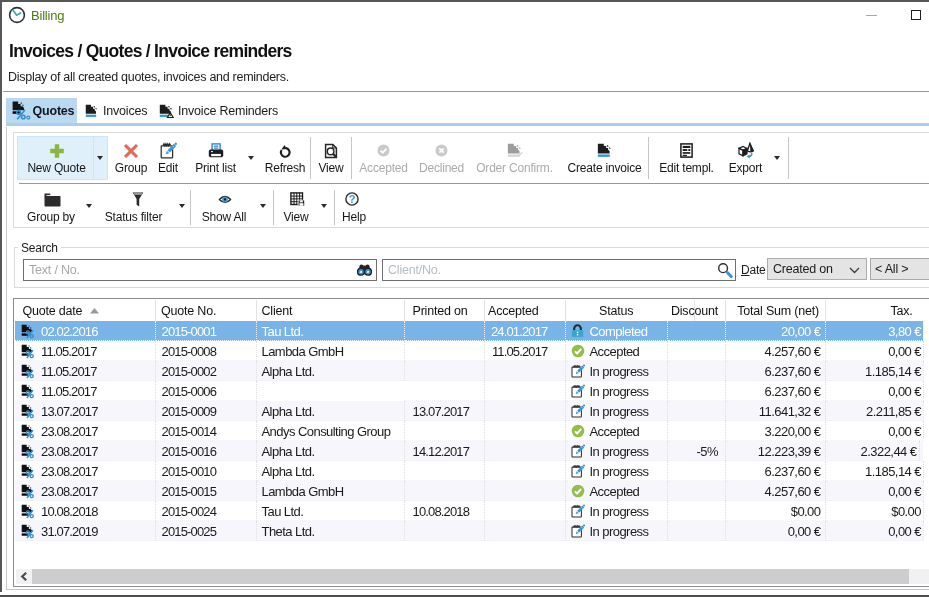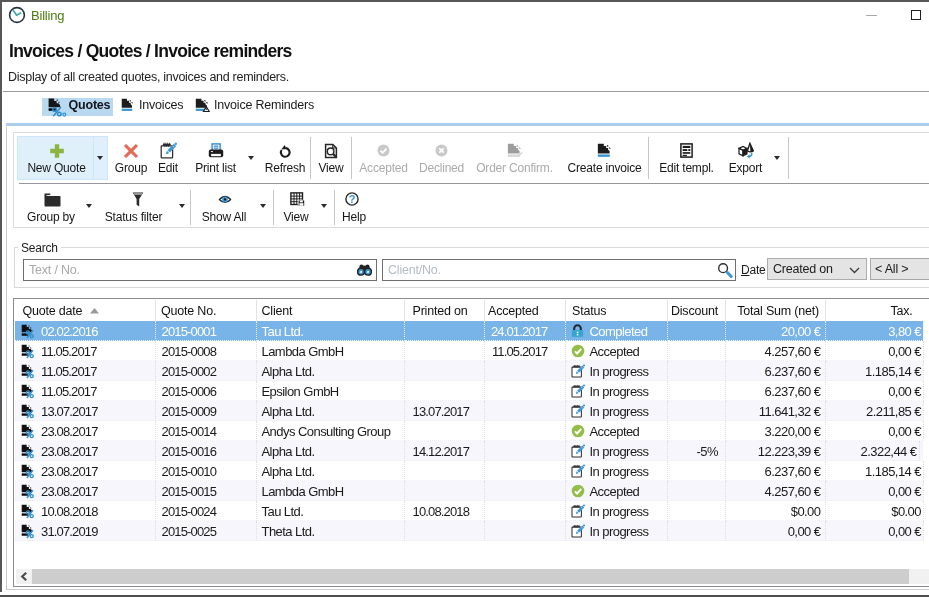--- a/index.html
+++ b/index.html
@@ -11,21 +11,21 @@
   #wb-left { left:0; top:0; width:1.5px; height:592px; background:#575757; }
   #wb-bot { left:0; top:594.5px; width:929px; height:2px; background:#4e4e4e; }
   
   #title-txt { left:31px; top:8px; font-size:13px; color:#4d7c0f; }
   #min-dash { left:866px; top:15px; width:11px; height:1px; background:#a9a9a9; }
   #max-box { left:911px; top:9.5px; width:10px; height:10px; border:1.4px solid #1f1f1f; }
   
   #h1 { left:9px; top:41px; font-size:17.5px; font-weight:bold; color:#111; letter-spacing:-0.72px; }
   #sub { left:8px; top:69.5px; font-size:12.5px; color:#222; letter-spacing:-0.28px; }
   
-  .tab { top:98px; height:18px; display:flex; align-items:flex-start;margin-left:36px; }
+  .tab { top:98px; height:25px; display:flex; align-items:center; }
   #tab1 { left:6px; width:71px; background:#b9d9f1; padding-left:6px; }
   #tab2 { left:81px; padding-left:4px; }
   #tab3 { left:155px; padding-left:4px; }
   .tab .lbl { margin-left:4px; font-size:12.5px; }
   #tab1 .lbl { font-weight:bold; color:#14141e; margin-left:1.5px; }
   #tabstrip { left:6px; top:122.5px; width:923px; height:3px; background:#abceec; }
   
   #panel-l { left:6px; top:127px; width:1px; height:463px; background:#c9c9c9; }
   #panel-b { left:6px; top:589px; width:923px; height:1px; background:#c9c9c9; }
   
@@ -358,21 +358,21 @@
     <span class="ct">&lt; All &gt;</span>
   </div>
 
 <div class="abs" id="grid">
   <div id="ghead">
       <div class="hc" style="left:0px;width:141px;padding-left:7.5px;text-align:left;">Quote date</div>
 <div class="hc" style="left:141px;width:101px;padding-left:5px;text-align:left;">Quote No.</div>
 <div class="hc" style="left:242px;width:148px;padding-left:4.5px;text-align:left;">Client</div>
 <div class="hc" style="left:390px;width:80px;padding-left:7.5px;text-align:left;">Printed on</div>
 <div class="hc" style="left:470px;width:81px;padding-left:3px;text-align:left;">Accepted</div>
-<div class="hc" style="left:551px;width:101.5px;padding-left:6px;text-align:left;">Status</div>
+<div class="hc" style="left:578px;width:101.5px;padding-left:6px;text-align:left;">Status</div>
 <div class="hc" style="left:652.5px;width:58.0px;padding-right:6.5px;text-align:right;">Discount</div>
 <div class="hc" style="left:710.5px;width:100.0px;padding-right:5.5px;text-align:right;">Total Sum (net)</div>
 <div class="hc" style="left:819px;width:98.5px;padding-right:19px;text-align:right;">Tax.</div>
 <svg class="abs" style="left:75px;top:8px" width="9" height="5.5" viewBox="0 0 9 5.5">
         <path d="M4.5 0 L9 5.5 L0 5.5 Z" fill="#9a9a9a"></path>
       </svg>
     </div>
   <div id="grows">
       <div class="gr sel" style="top:22px">
         <div class="gc dg" style="left:0;width:141px;padding-left:26px"><span class="qic"><svg class="ic" width="13" height="15" viewBox="0 0 13 15">
@@ -450,21 +450,20 @@
         <div class="gc dg" style="left:0;width:141px;padding-left:26px"><span class="qic"><svg class="ic" width="13" height="15" viewBox="0 0 13 15">
               <path d="M0.7 0.7 h5.0 v2.2 h2.2 v2.0 h1.6 q1.5 0.8 1.6 2.7 v0.7 h-10.4 z" fill="#111"></path>
 <rect x="7.5" y="1.5" width="1.1" height="1.0" fill="#111" transform="rotate(35 8 2)"></rect>
 <rect x="9.2" y="3.4" width="1.1" height="1.0" fill="#111" transform="rotate(42 9.7 3.9)"></rect>
 <rect x="0.7" y="9.4" width="6.6" height="2.3" fill="#000"></rect>
 <circle cx="6.9" cy="8.4" r="1.55" fill="none" stroke="#2e8fd0" stroke-width="1.35"></circle>
 <circle cx="10.7" cy="12.1" r="1.55" fill="none" stroke="#2e8fd0" stroke-width="1.35"></circle>
 <line x1="11.9" y1="6.3" x2="5.9" y2="14.0" stroke="#2e8fd0" stroke-width="1.4"></line>
             </svg></span>11.05.2017</div>
         <div class="gc dg" style="left:141px;width:101px;padding-left:5.5px">2015-0006</div>
-        <div class="gc" style="left:242px;width:148px;padding-left:4.5px">Epsilon GmbH</div>
         <div class="gc dg" style="left:390px;width:80px;padding-left:7.5px"></div>
         <div class="gc r dg" style="left:470px;width:81px;padding-right:17.5px"></div>
         <div class="gc" style="left:551px;width:101.5px;padding-left:23.5px"><span class="stic"><svg class="ic" width="14" height="14" viewBox="0 0 14 14">
               <rect x="0.99" y="3.13" width="9.39" height="9.88" rx="0.49" fill="#fff" stroke="#2e2e2e" stroke-width="1.03"></rect>
 <path d="M2.47 3.13 l0.82 -1.73 l0.74 1.73 l0.82 -1.73 l0.74 1.73 l0.82 -1.73 l0.74 1.73 l0.82 -1.73 l0.66 1.32" fill="none" stroke="#262626" stroke-width="0.91"></path>
 <line x1="12.35" y1="2.47" x2="7.08" y2="7.74" stroke="#3b97d3" stroke-width="2.64"></line>
 <line x1="11.2" y1="3.87" x2="10.54" y2="3.21" stroke="#fff" stroke-width="0.7"></line>
 <path d="M4.78 10.05 L7.66 9.31 L5.6 7.25 Z" fill="#3b97d3"></path>
 <path d="M13.01 0.41 v2.14 M11.94 1.48 h2.14" stroke="#3b97d3" stroke-width="0.99"></path>
             </svg></span>In progress</div>

